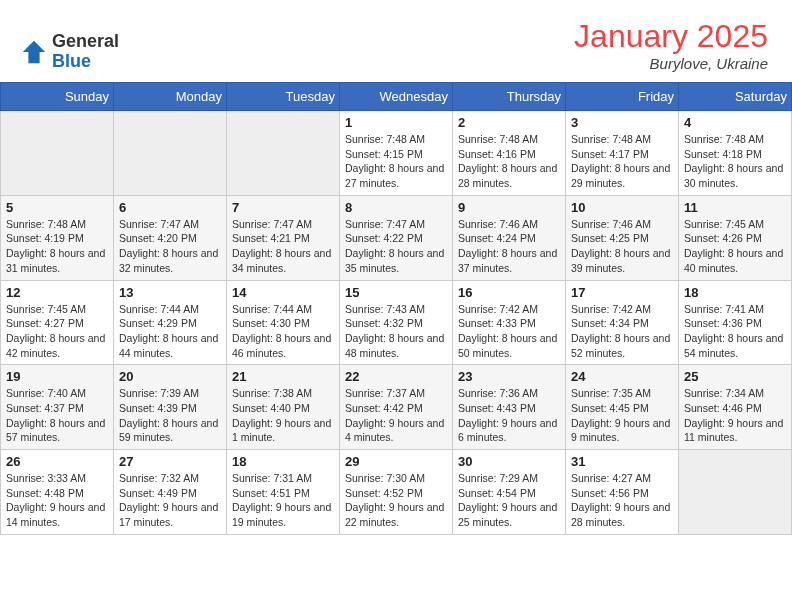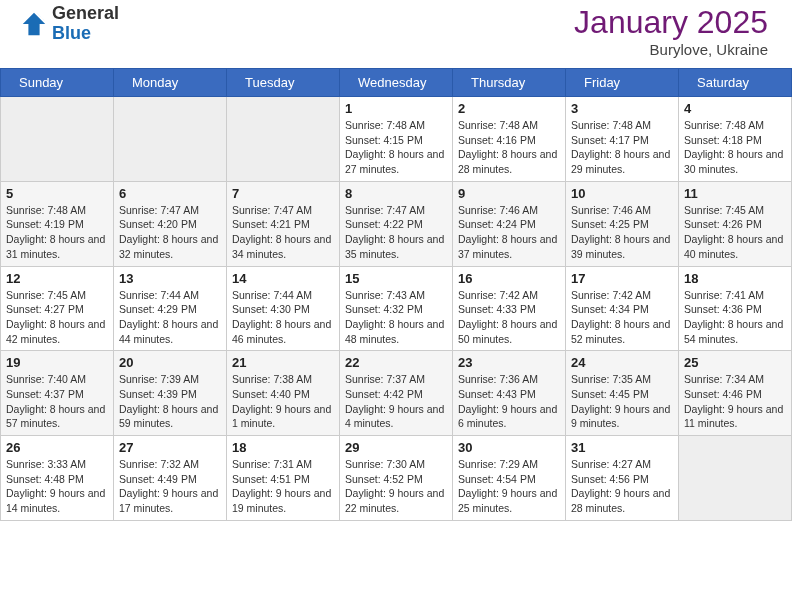--- a/index.html
+++ b/index.html
@@ -6,22 +6,22 @@
     body {
       font-family: Arial, sans-serif;
       background: #fff;
       width: 792px;
       min-height: 612px;
       padding: 0;
     }
     .header {
       display: flex;
       justify-content: space-between;
-      align-items: flex-start;
-      padding: 4px 24px 10px 20px;
+      align-items: flex-end;
+      padding: 18px 24px 10px 20px;
     }
     .logo {
       display: flex;
       align-items: center;
       gap: 4px;
     }
     .logo-text {
       font-size: 18px;
       font-weight: bold;
       line-height: 1.1;
@@ -31,36 +31,37 @@
     .logo-icon {
       width: 28px;
       height: 28px;
     }
     .title-block {
       text-align: right;
     }
     .month-title {
       font-size: 32px;
       font-weight: normal;
-      color: #701a75;
+      color: #ef4444;
     }
     .location {
       font-size: 15px;
       color: #444;
+      font-style: italic;
     }
     .calendar {
       width: 100%;
       border-collapse: collapse;
       font-size: 11px;
     }
     .calendar thead th {
       background: #3a6bbf;
       color: #fff;
-      padding: 6px 18px;
-      text-align: left;
+      padding: 6px 4px;
+      text-align: right;
       font-size: 13px;
       font-weight: normal;
       border: 1px solid #2a5aaa;
     }
     .calendar tbody td {
       border: 1px solid #ccc;
       vertical-align: top;
       padding: 4px 5px;
       width: 113px;
       min-height: 80px;

